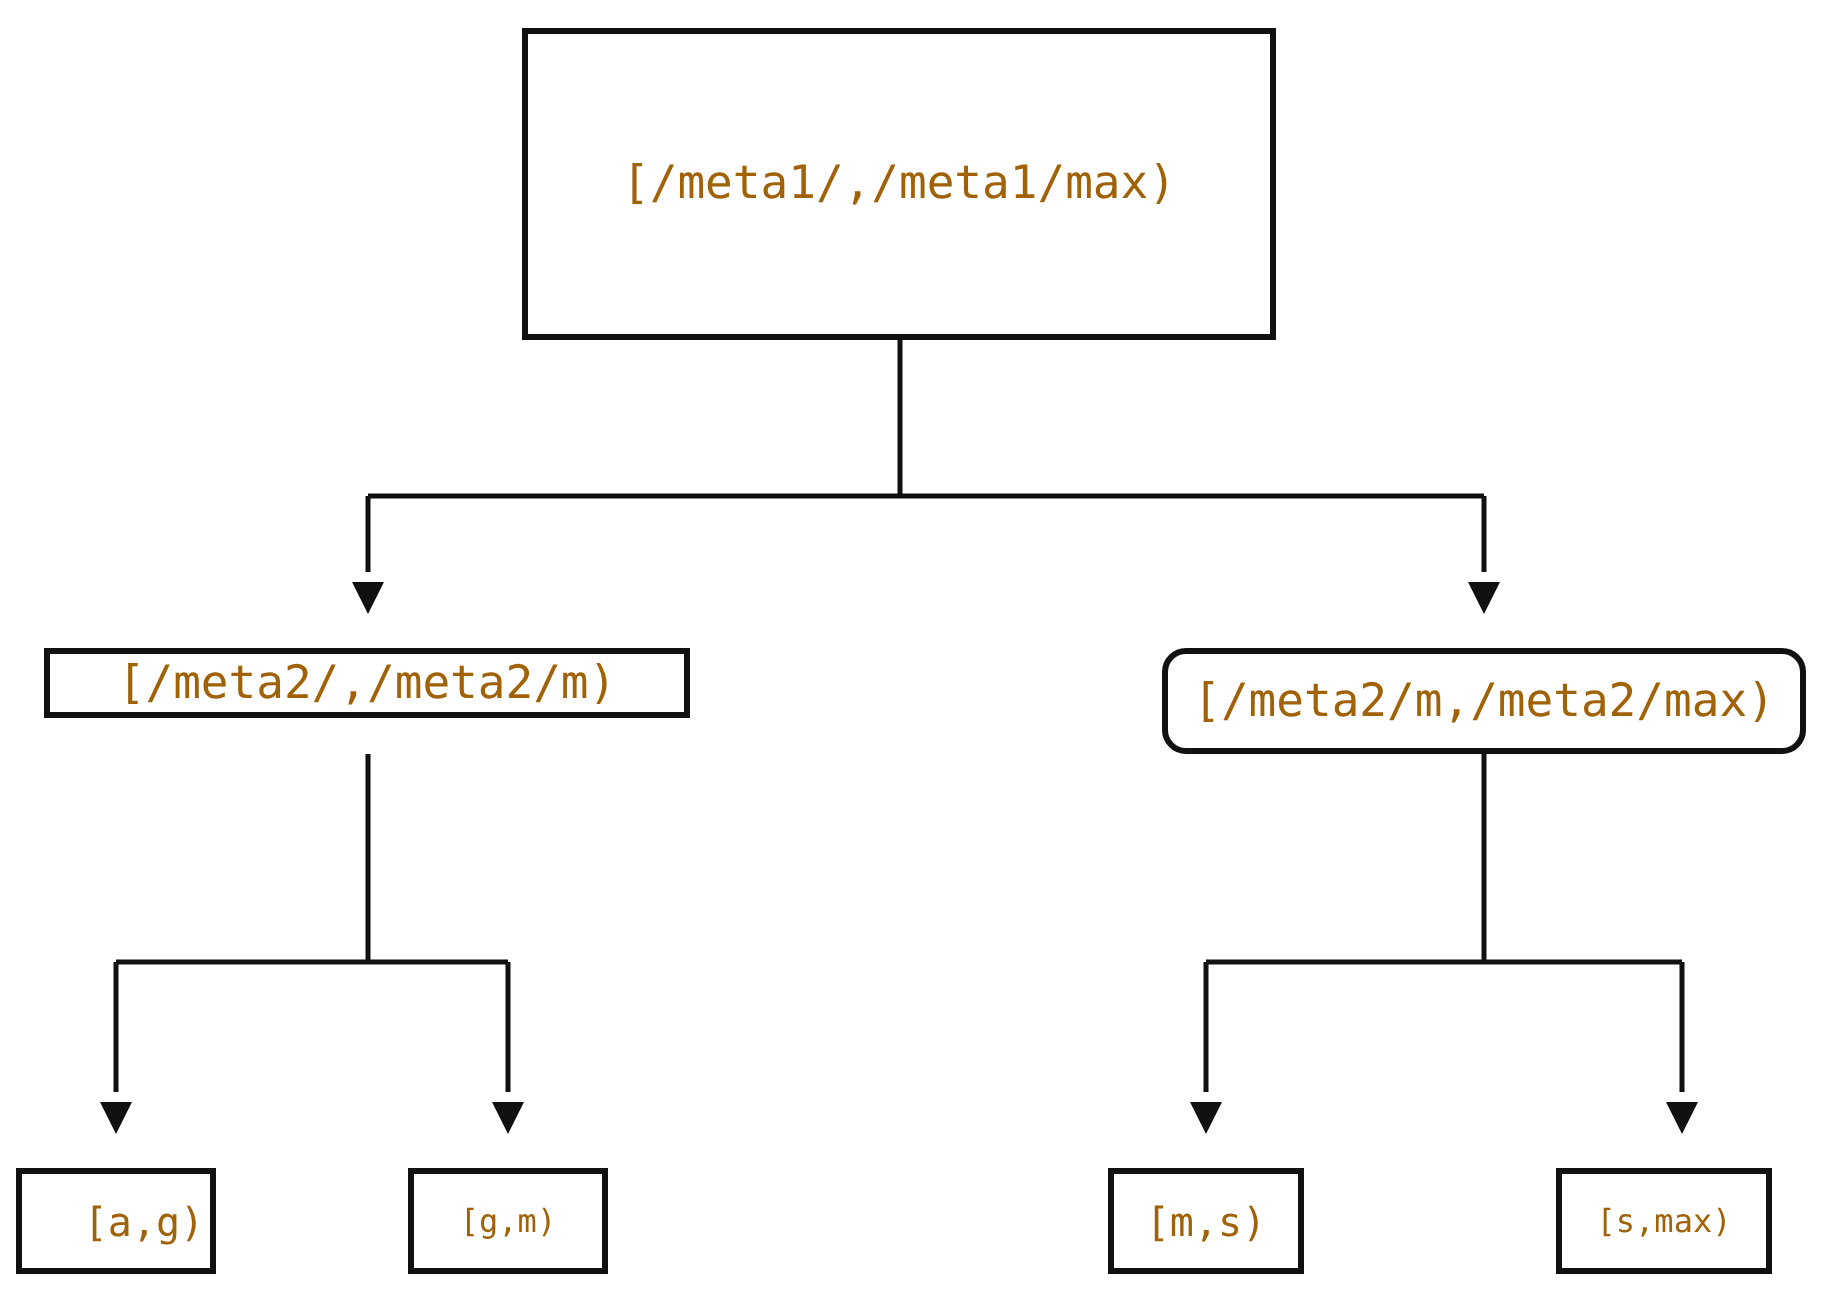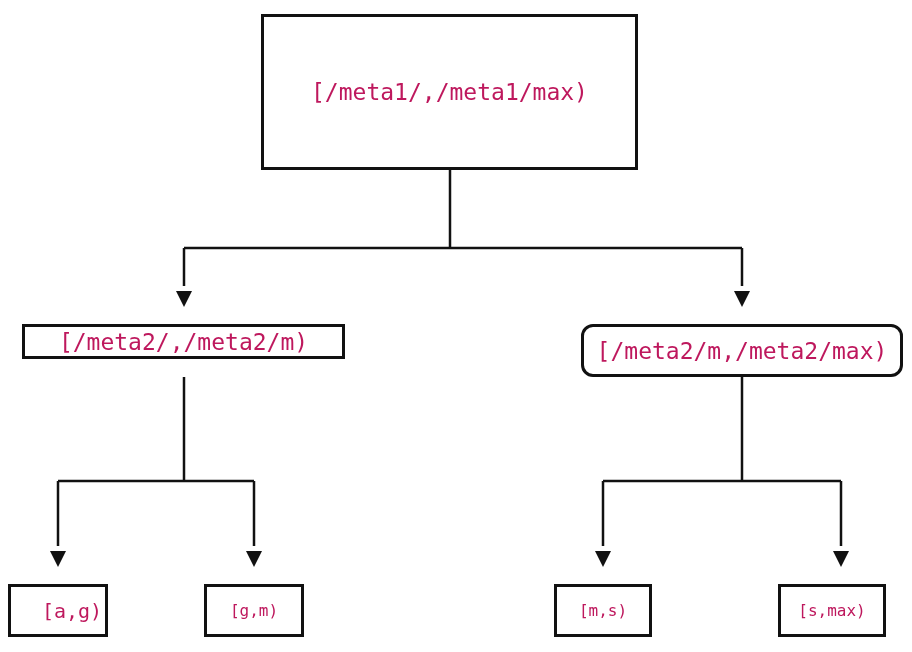--- a/index.html
+++ b/index.html
@@ -15,33 +15,33 @@
     position: absolute;
     left: 0; top: 0;
     width: 912px; height: 652px;
     pointer-events: none;
   }
   .node {
     position: absolute;
     box-sizing: border-box;
     background: #ffffff;
     border: 3px solid #111111;
-    color: #be185d;
+    color: #a16207;
     display: flex;
     align-items: center;
     justify-content: center;
     white-space: nowrap;
     text-align: right;
   }
   .n-root  { left: 261px; top: 14px;  width: 377px; height: 156px; font-size: 23px; }
   .n-left  { left: 22px;  top: 324px; width: 323px; height: 35px;  font-size: 23px; }
   .n-right { left: 581px; top: 324px; width: 322px; height: 53px;  font-size: 23px; border-radius: 12px; }
   .n-ag    { left: 8px;   top: 584px; width: 100px; height: 53px;  font-size: 20px; padding-left: 28px; }
   .n-gm    { left: 204px; top: 584px; width: 100px; height: 53px;  font-size: 16px; }
-  .n-ms    { left: 554px; top: 584px; width: 98px;  height: 53px;  font-size: 16px; }
+  .n-ms    { left: 554px; top: 584px; width: 98px;  height: 53px;  font-size: 20px; }
   .n-smax  { left: 778px; top: 584px; width: 108px; height: 53px;  font-size: 16px; }
   .edge-line { stroke: #111111; stroke-width: 2.5; fill: none; }
   .edge-arrow { fill: #111111; stroke: none; }
 </style>
 </head>
 <body>
 
 <div id="canvas">
 
   <svg id="edges" viewBox="0 0 912 652">

